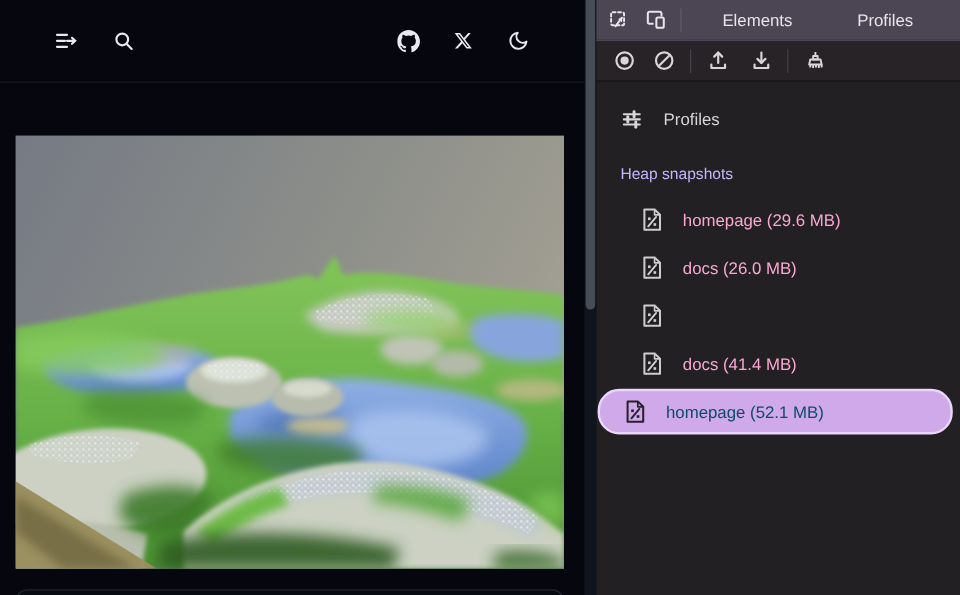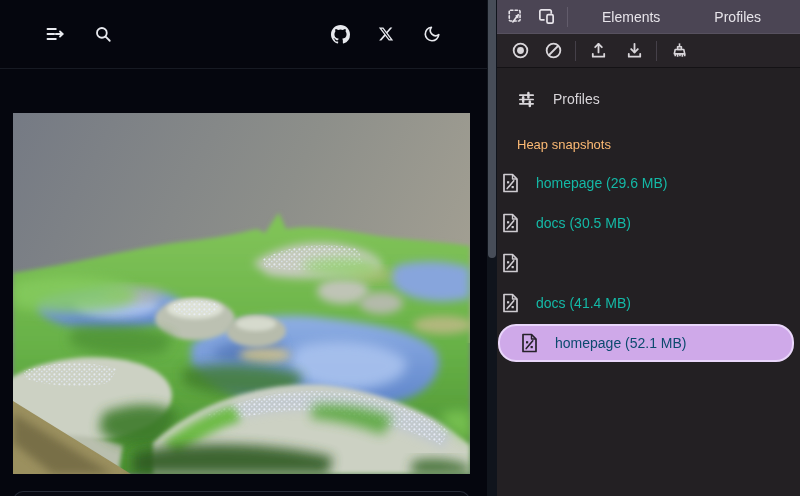--- a/index.html
+++ b/index.html
@@ -47,25 +47,25 @@
                 display:flex; align-items:center; padding-left:8px; }
   .dt-toolbar .icon-btn { width:30px; height:28px; color:#d9d6da; }
   .dt-toolbar .vsep { background:#454049; margin:0 7px; }
 
   .dt-content { position:absolute; left:0; top:69px; width:100%; height:427px; }
 
   .profiles-row { display:flex; align-items:center; height:36px; margin-top:12px;
                   padding-left:20px; gap:17px; cursor:pointer; }
   .profiles-row svg { color:#d9d6da; }
 
-  .section-title { margin-top:20px; padding-left:20px; font-size:13px; color:#fdba74; }
+  .section-title { margin-top:20px; padding-left:20px; font-size:13px; color:#c4b5fd; }
 
   .snap-list { margin-top:11px; }
-  .snap-row { display:flex; align-items:center; height:40px; padding-left:5px; gap:17px;
-              cursor:pointer; color:#14b8a6; }
+  .snap-row { display:flex; align-items:center; height:40px; padding-left:38px; gap:17px;
+              cursor:pointer; color:#f9a8d4; }
   .snap-row .file-icon { color:#cfccd1; flex:0 0 auto; }
   .snap-row .lbl { font-size:14px; }
   .snap-row.selected { height:38px; margin:1px 6px 1px 1px; padding-left:21px;
                        background:var(--sel-bg,#cfa9e9); border:2px solid var(--sel-border,#e9d6fa);
                        border-radius:18px; color:#0c4a6e; }
   .snap-row.selected .file-icon { color:#26222a; }
 </style>
 </head>
 <body>
 
@@ -288,21 +288,21 @@
           <span class="lbl">homepage (29.6 MB)</span>
         </div>
           <div class="snap-row">
           <svg class="file-icon" width="17" height="20" viewBox="0 0 17 20" fill="none" stroke="currentColor">
             <path d="M2 1.5 H10.5 L15 6 V18.5 H2 Z" stroke-width="1.7" stroke-linejoin="round"></path>
             <path d="M10.5 1.5 V6 H15" stroke-width="1.4" stroke-linejoin="round"></path>
             <rect x="5" y="8.2" width="2.2" height="2.2" fill="currentColor" stroke="none"></rect>
             <rect x="9.6" y="13" width="2.2" height="2.2" fill="currentColor" stroke="none"></rect>
             <path d="M5.2 15.6 L11.8 7.8" stroke-width="1.6" stroke-linecap="round"></path>
           </svg>
-          <span class="lbl">docs (30.5 MB)</span>
+          <span class="lbl">docs (26.0 MB)</span>
         </div>
           <div class="snap-row">
           <svg class="file-icon" width="17" height="20" viewBox="0 0 17 20" fill="none" stroke="currentColor">
             <path d="M2 1.5 H10.5 L15 6 V18.5 H2 Z" stroke-width="1.7" stroke-linejoin="round"></path>
             <path d="M10.5 1.5 V6 H15" stroke-width="1.4" stroke-linejoin="round"></path>
             <rect x="5" y="8.2" width="2.2" height="2.2" fill="currentColor" stroke="none"></rect>
             <rect x="9.6" y="13" width="2.2" height="2.2" fill="currentColor" stroke="none"></rect>
             <path d="M5.2 15.6 L11.8 7.8" stroke-width="1.6" stroke-linecap="round"></path>
           </svg>
         </div>

